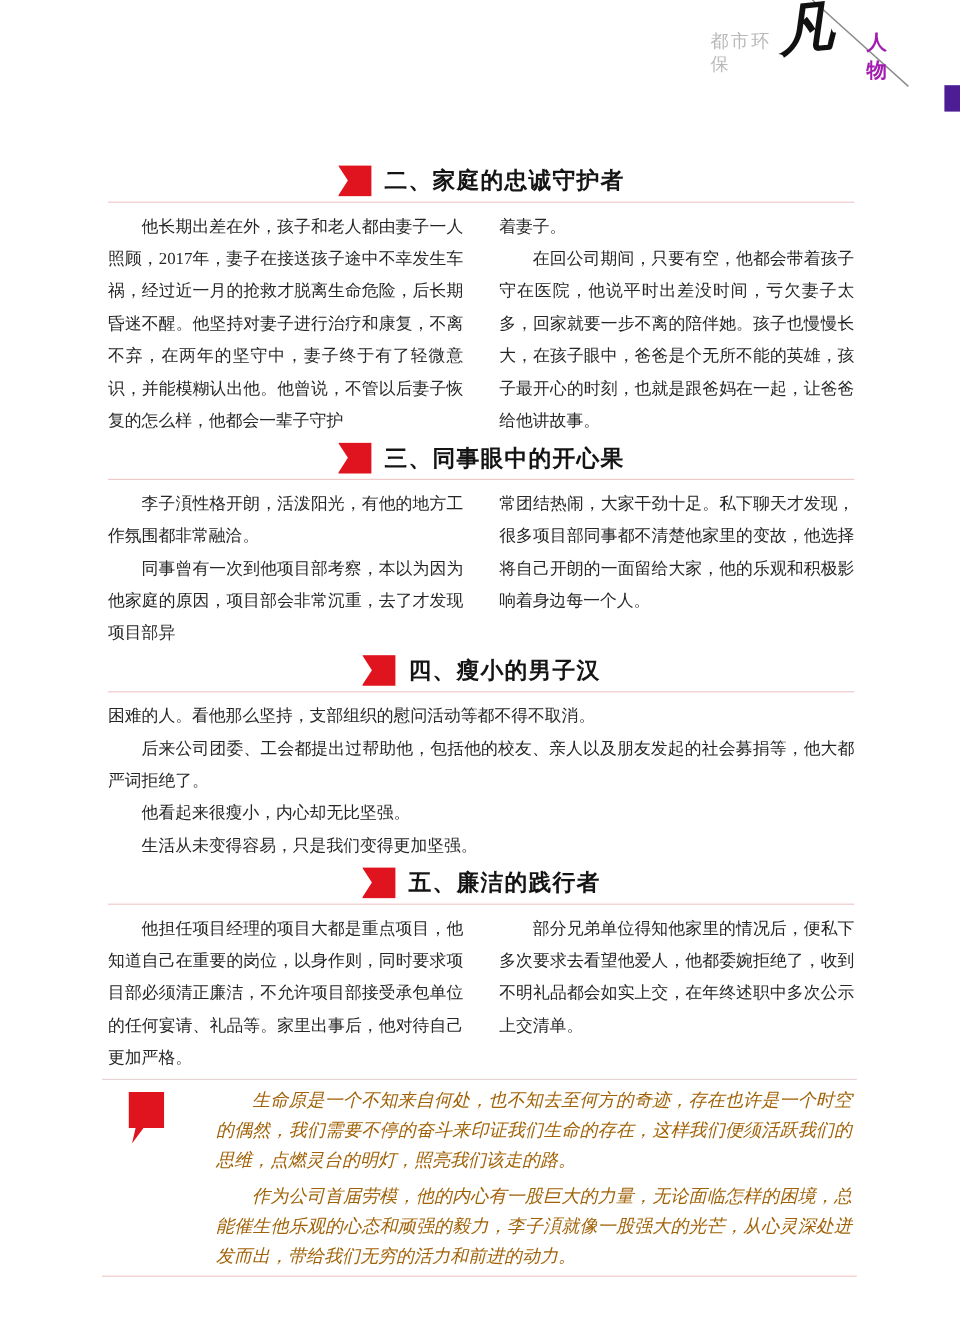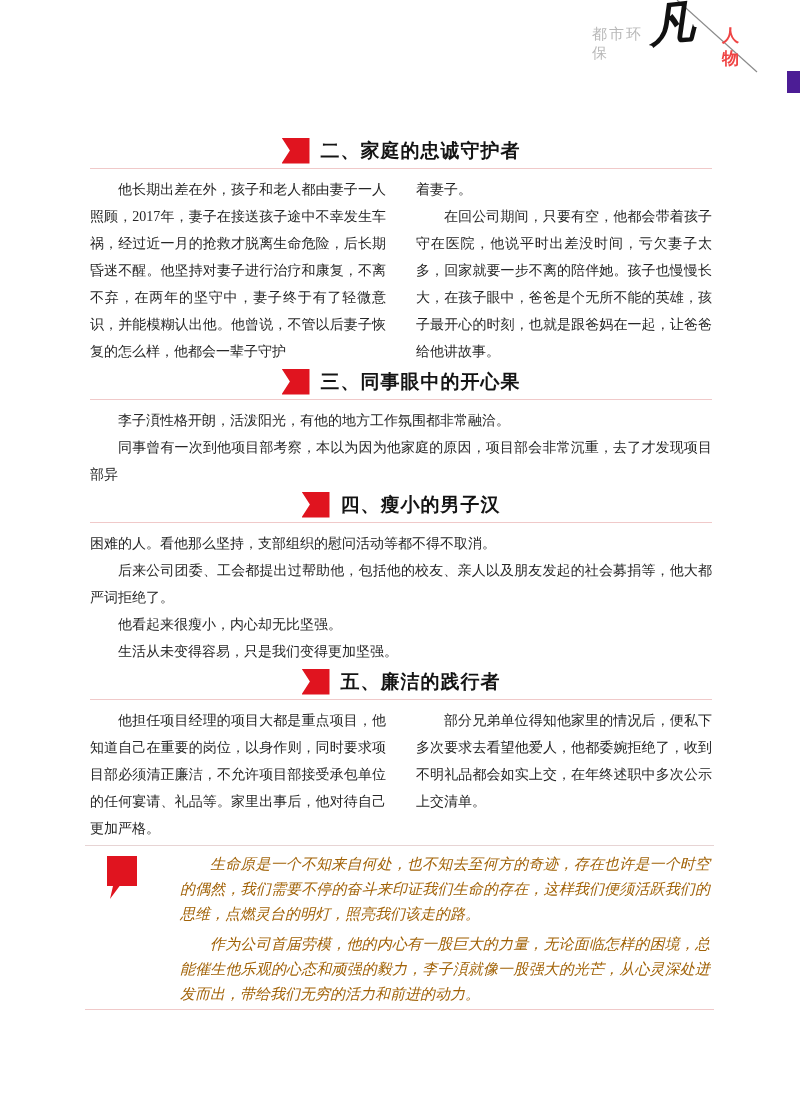--- a/index.html
+++ b/index.html
@@ -7,21 +7,21 @@
     width:800px;height:1100px;background:#ffffff;position:relative;overflow:hidden;
     font-family:"Liberation Serif","DejaVu Serif",serif;color:#262626;
   }
   
   .masthead{position:absolute;top:0;left:0;width:652px;height:110px;}
   .brand{position:absolute;top:25px;left:592px;font-size:15px;letter-spacing:2px;
          color:#b9b9b9;font-family:"Liberation Sans",sans-serif;}
   .brand-glyph{position:absolute;top:2px;left:648px;font-size:46px;line-height:1;
          font-style:italic;font-weight:bold;transform:rotate(-6deg);color:#111;}
   .category{position:absolute;top:24px;left:722px;font-size:17px;font-weight:bold;
-         letter-spacing:5px;color:#ef4444;font-family:"Liberation Sans",sans-serif;}
+         letter-spacing:5px;color:#a21caf;font-family:"Liberation Sans",sans-serif;}
   .diag{position:absolute;top:0;left:0;}
   .page-badge{position:absolute;top:71px;left:787px;width:35px;height:22px;
          background:#4c1d95;color:#ffffff;font-size:14px;display:flex;align-items:center;
          justify-content:center;font-family:"Liberation Sans",sans-serif;padding-left:12px;}
   
   .content{position:absolute;left:90px;top:137px;width:622px;}
   section{margin-bottom:3px;}
   .sec-head{display:flex;align-items:center;justify-content:center;height:27px;gap:11px;}
   .flag{width:28px;height:26px;background:#e0141f;flex:0 0 auto;
         clip-path:polygon(0 0,100% 0,100% 100%,0 100%,30% 50%);}
@@ -78,20 +78,23 @@
     <div class="sec-head">
       <span class="flag"></span>
       <h2 class="sec-title">三、同事眼中的开心果</h2>
     </div>
     <div class="sec-rule"></div>
     <div class="cols">
       <div class="col">
         <p>李子湏性格开朗，活泼阳光，有他的地方工作氛围都非常融洽。</p>
         <p>同事曾有一次到他项目部考察，本以为因为他家庭的原因，项目部会非常沉重，去了才发现项目部异</p>
       </div>
+      <div class="col">
+        <p class="cont">常团结热闹，大家干劲十足。私下聊天才发现，很多项目部同事都不清楚他家里的变故，他选择将自己开朗的一面留给大家，他的乐观和积极影响着身边每一个人。</p>
+      </div>
     </div>
   </section>
 
   <section>
     <div class="sec-head">
       <span class="flag"></span>
       <h2 class="sec-title">四、瘦小的男子汉</h2>
     </div>
     <div class="sec-rule"></div>
     <div class="cols">

